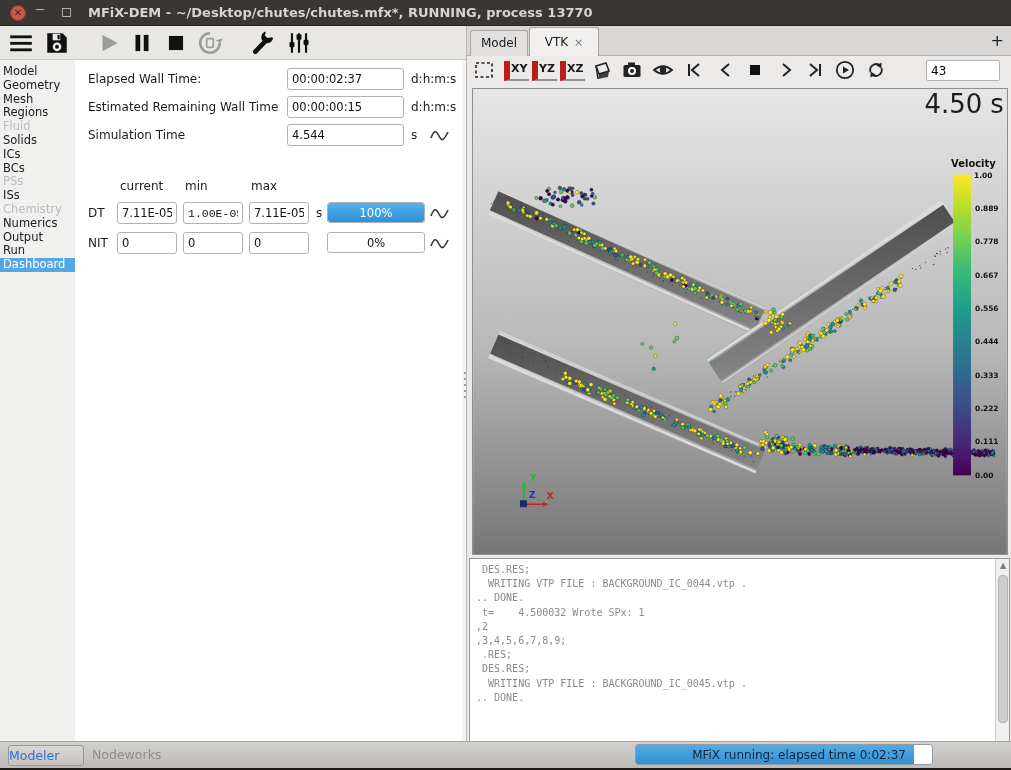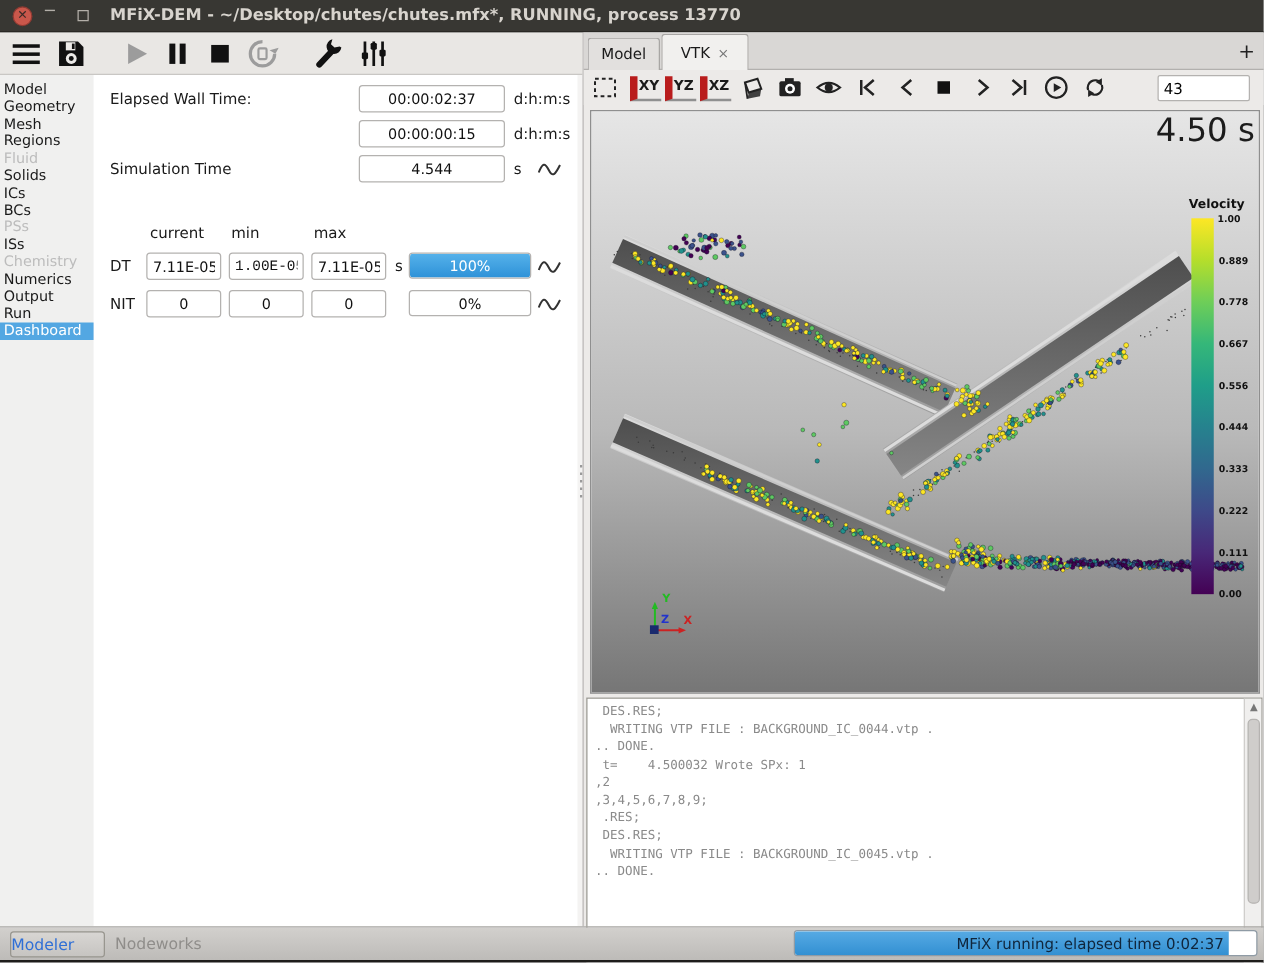--- a/index.html
+++ b/index.html
@@ -18,21 +18,21 @@
   .tool{position:absolute;top:4px;width:26px;height:26px;}
   
   .sidebar{position:absolute;left:0;top:60px;width:75px;height:681px;background:#f0f0ef;padding-top:5px;}
   .side-item{height:13.8px;line-height:13.8px;font-size:11.5px;padding-left:3px;white-space:nowrap;cursor:default;}
   .side-item.disabled{color:#bcbcbc;}
   .side-item.selected{background:#53a7e2;color:#ffffff;}
   
   .main{position:absolute;left:75px;top:60px;width:387px;height:681px;background:#ffffff;}
   .lbl{position:absolute;height:22px;line-height:22px;font-size:12px;}
   .inp{position:absolute;height:22px;border:1px solid #b4b2b0;border-radius:3px;background:#fff;
-       font-family:"DejaVu Sans",sans-serif;font-size:11.5px;padding:0 4px;color:#111;text-align:center;}
+       font-family:"DejaVu Sans",sans-serif;font-size:11.5px;padding:0 4px;color:#111;}
   .unit{position:absolute;height:22px;line-height:22px;font-size:12px;}
   .hdr{position:absolute;height:16px;line-height:16px;font-size:12px;}
   .pbar{position:absolute;height:21px;border:1px solid #b4b2b0;border-radius:3px;background:#fff;overflow:hidden;}
   .pbar .fill{position:absolute;left:0;top:0;bottom:0;background:linear-gradient(#55b1ea,#2e92d8);border-radius:2px;}
   .pbar .ptext{position:absolute;left:0;right:0;top:0;bottom:0;text-align:center;line-height:20px;font-size:11.5px;}
   .spark{position:absolute;width:20px;height:16px;}
   
   .vsplit{position:absolute;left:462px;top:60px;width:4px;height:681px;background:#f4f3f2;}
   .vdots{position:absolute;left:464px;top:368px;width:3px;}
   .vdots i{display:block;width:2px;height:2px;background:#9a9a9a;margin:4px 0;}
@@ -58,21 +58,21 @@
   .cscroll{position:absolute;right:0;top:0;width:14px;height:100%;background:#f0efee;border-left:1px solid #d0cecc;}
   .cscroll .ar{position:absolute;left:0;width:14px;height:14px;color:#777;font-size:8px;text-align:center;line-height:14px;}
   .cscroll .thumb{position:absolute;left:2px;top:16px;width:10px;height:148px;background:#cfcdcb;border-radius:4px;border:1px solid #b5b3b1;}
   .hdots{position:absolute;left:256px;top:527px;width:40px;text-align:center;}
   .hdots i{display:inline-block;width:2px;height:2px;background:#9a9a9a;margin:0 2px;vertical-align:middle;}
   
   .statusbar{position:absolute;left:0;top:741px;width:1011px;height:27px;background:linear-gradient(#d2d0cd,#bdbbb8);border-top:1px solid #a8a6a3;}
   .sb-btn{position:absolute;top:3px;height:21px;line-height:19px;font-size:12.5px;border-radius:3px;}
   .sb-modeler{left:8px;width:76px;border:1px solid #98968f;background:linear-gradient(#d8d6d3,#c6c4c1);color:#2f6fd6;}
   .sb-nodeworks{left:92px;width:90px;color:#8f8d8a;}
-  .sb-progress{position:absolute;left:635px;top:2px;width:371px;height:21px;background:#fff;border:1px solid #8f9ba5;border-radius:3px;overflow:hidden;}
+  .sb-progress{position:absolute;left:635px;top:2px;width:298px;height:21px;background:#fff;border:1px solid #8f9ba5;border-radius:3px;overflow:hidden;}
   .sb-progress .fill{position:absolute;left:0;top:0;bottom:0;background:linear-gradient(#56aae4,#3390d2);}
   .sb-progress .ptext{position:absolute;left:0;right:26px;top:0;bottom:0;text-align:right;line-height:20px;font-size:12px;color:#10263c;}
   .bottomedge{position:absolute;left:0;top:768px;width:1011px;height:2px;background:#1e1d1b;}
   svg text{font-family:"DejaVu Sans","Liberation Sans",sans-serif;}
 </style>
 </head>
 <body>
 
 <div class="app">
 
@@ -141,20 +141,21 @@
       <div class="side-item">Output</div>
       <div class="side-item">Run</div>
       <div class="side-item selected">Dashboard</div>
     </div>
 
   <div class="main">
     <div class="lbl" style="left:13px;top:8px">Elapsed Wall Time:</div>
     <input class="inp" style="left: 212px; top: 8px; width: 117px;" value="00:00:02:37">
     <div class="unit" style="left:336px;top:8px">d:h:m:s</div>
 
+    <div class="lbl" style="left:13px;top:36px">Estimated Remaining Wall Time</div>
     <input class="inp" style="left: 212px; top: 36px; width: 117px;" value="00:00:00:15">
     <div class="unit" style="left:336px;top:36px">d:h:m:s</div>
 
     <div class="lbl" style="left:13px;top:64px">Simulation Time</div>
     <input class="inp" style="left: 212px; top: 64px; width: 117px;" value="4.544">
     <div class="unit" style="left:336px;top:64px">s</div>
     <svg class="spark" style="left:355px;top:67px" viewBox="0 0 20 16">
       <path d="M1,11 C4,3 6,3 9,9 S14,13 18,5" fill="none" stroke="#333" stroke-width="1.6"></path>
     </svg>
 

